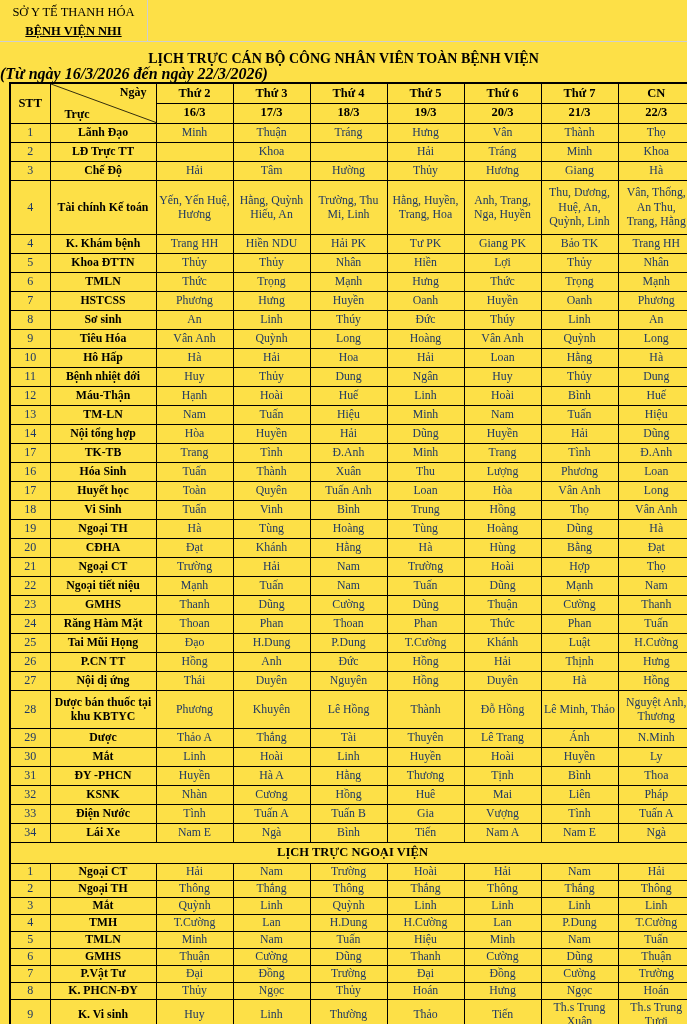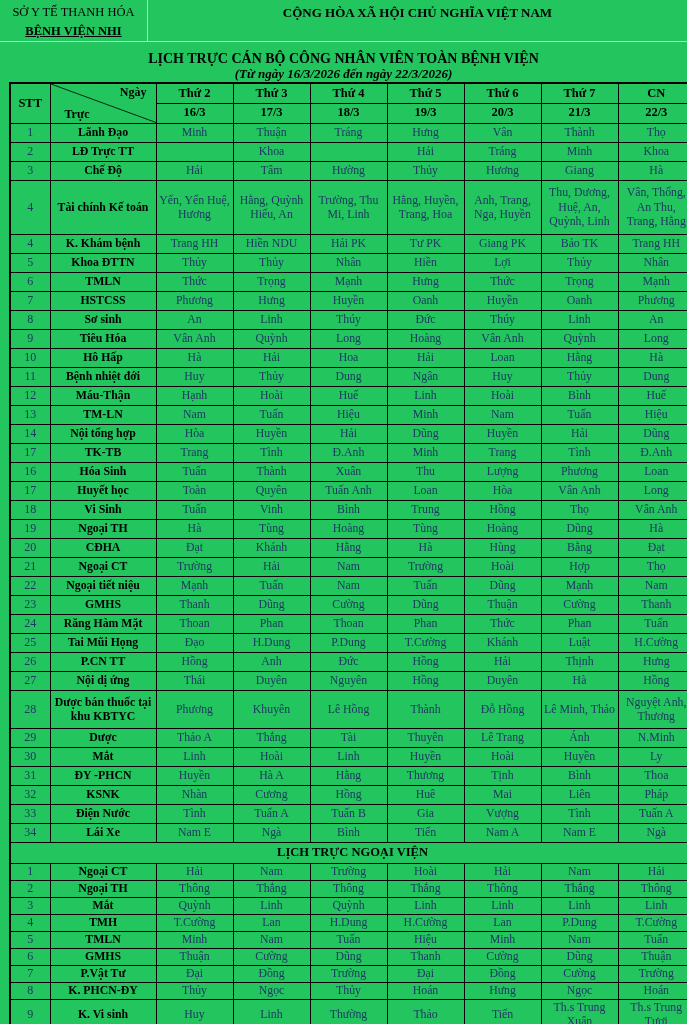--- a/index.html
+++ b/index.html
@@ -1,35 +1,35 @@
 <!DOCTYPE html>
 <html><head>
 <meta charset="utf-8">
 <style>
   html,body { margin:0; padding:0; background:#ffffff; }
   .page {
-    width:687px; height:1024px; background:#22c55e; position:relative;
+    width:687px; height:1024px; background:#fde047; position:relative;
     font-family:"Liberation Serif","DejaVu Serif",serif; color:#000;
     overflow:hidden; box-sizing:border-box;
   }
   
   .top {
     display:grid; grid-template-columns:148px 1fr;
     border-bottom:1px solid #cfcfcf;
   }
   .top-left {
     border-right:1px solid #cfcfcf; text-align:center; padding-top:3px;
   }
   .top-right { text-align:center; padding-top:3px; }
   .org1 { font-size:12.5px; line-height:19px; }
   .org2 { font-size:12.5px; font-weight:bold; text-decoration:underline; line-height:19px;text-align:center; }
   .nat1 { font-size:13px; font-weight:bold; line-height:19px; }
   .nat2 { font-size:12.5px; font-weight:bold; line-height:19px; }
   .title-row { text-align:center; font-weight:bold; font-size:14px; line-height:17px; margin-top:8px; }
-  .subtitle-row { text-align:center; font-weight:bold; font-style:italic; font-size:13px; line-height:14px; }
+  .subtitle-row { text-align:left; font-weight:bold; font-style:italic; font-size:16px; line-height:14px; }
   
   table.tbl {
     border-collapse:collapse; table-layout:fixed; width:687px;
     margin-top:1px;
     margin-left:9px;
   }
   .tbl th, .tbl td {
     border:1px solid #000; text-align:center; vertical-align:middle;
     padding:0 2px; overflow:hidden; line-height:1.22;
   }
@@ -54,21 +54,20 @@
 <body>
 
 <div class="page">
 
   <div class="top">
     <div class="top-left">
       <div class="org1">SỞ Y TẾ THANH HÓA</div>
       <div class="org2">BỆNH VIỆN NHI</div>
     </div>
     <div class="top-right">
-      <div class="nat1">CỘNG HÒA XÃ HỘI CHỦ NGHĨA VIỆT NAM</div>
     </div>
   </div>
 
   <div class="title-row">LỊCH TRỰC CÁN BỘ CÔNG NHÂN VIÊN TOÀN BỆNH VIỆN</div>
   <div class="subtitle-row">(Từ ngày 16/3/2026 đến ngày 22/3/2026)</div>
 
   <table class="tbl">
     <colgroup>
       <col style="width:40px">
       <col style="width:106px">

